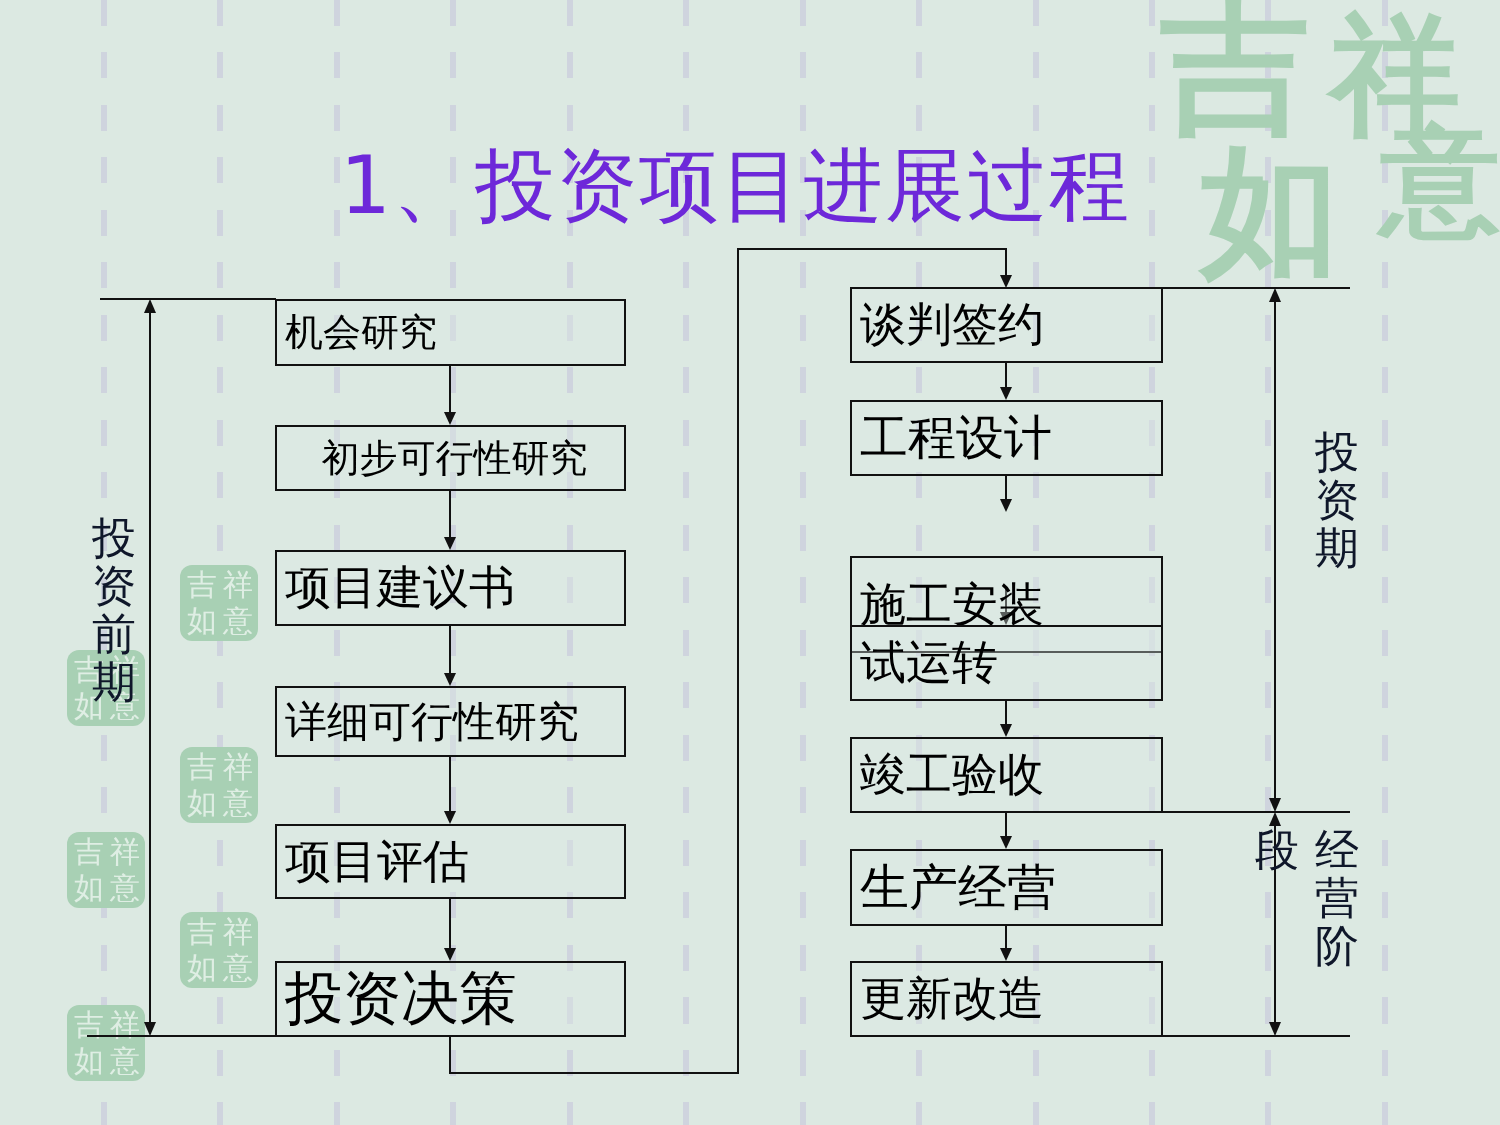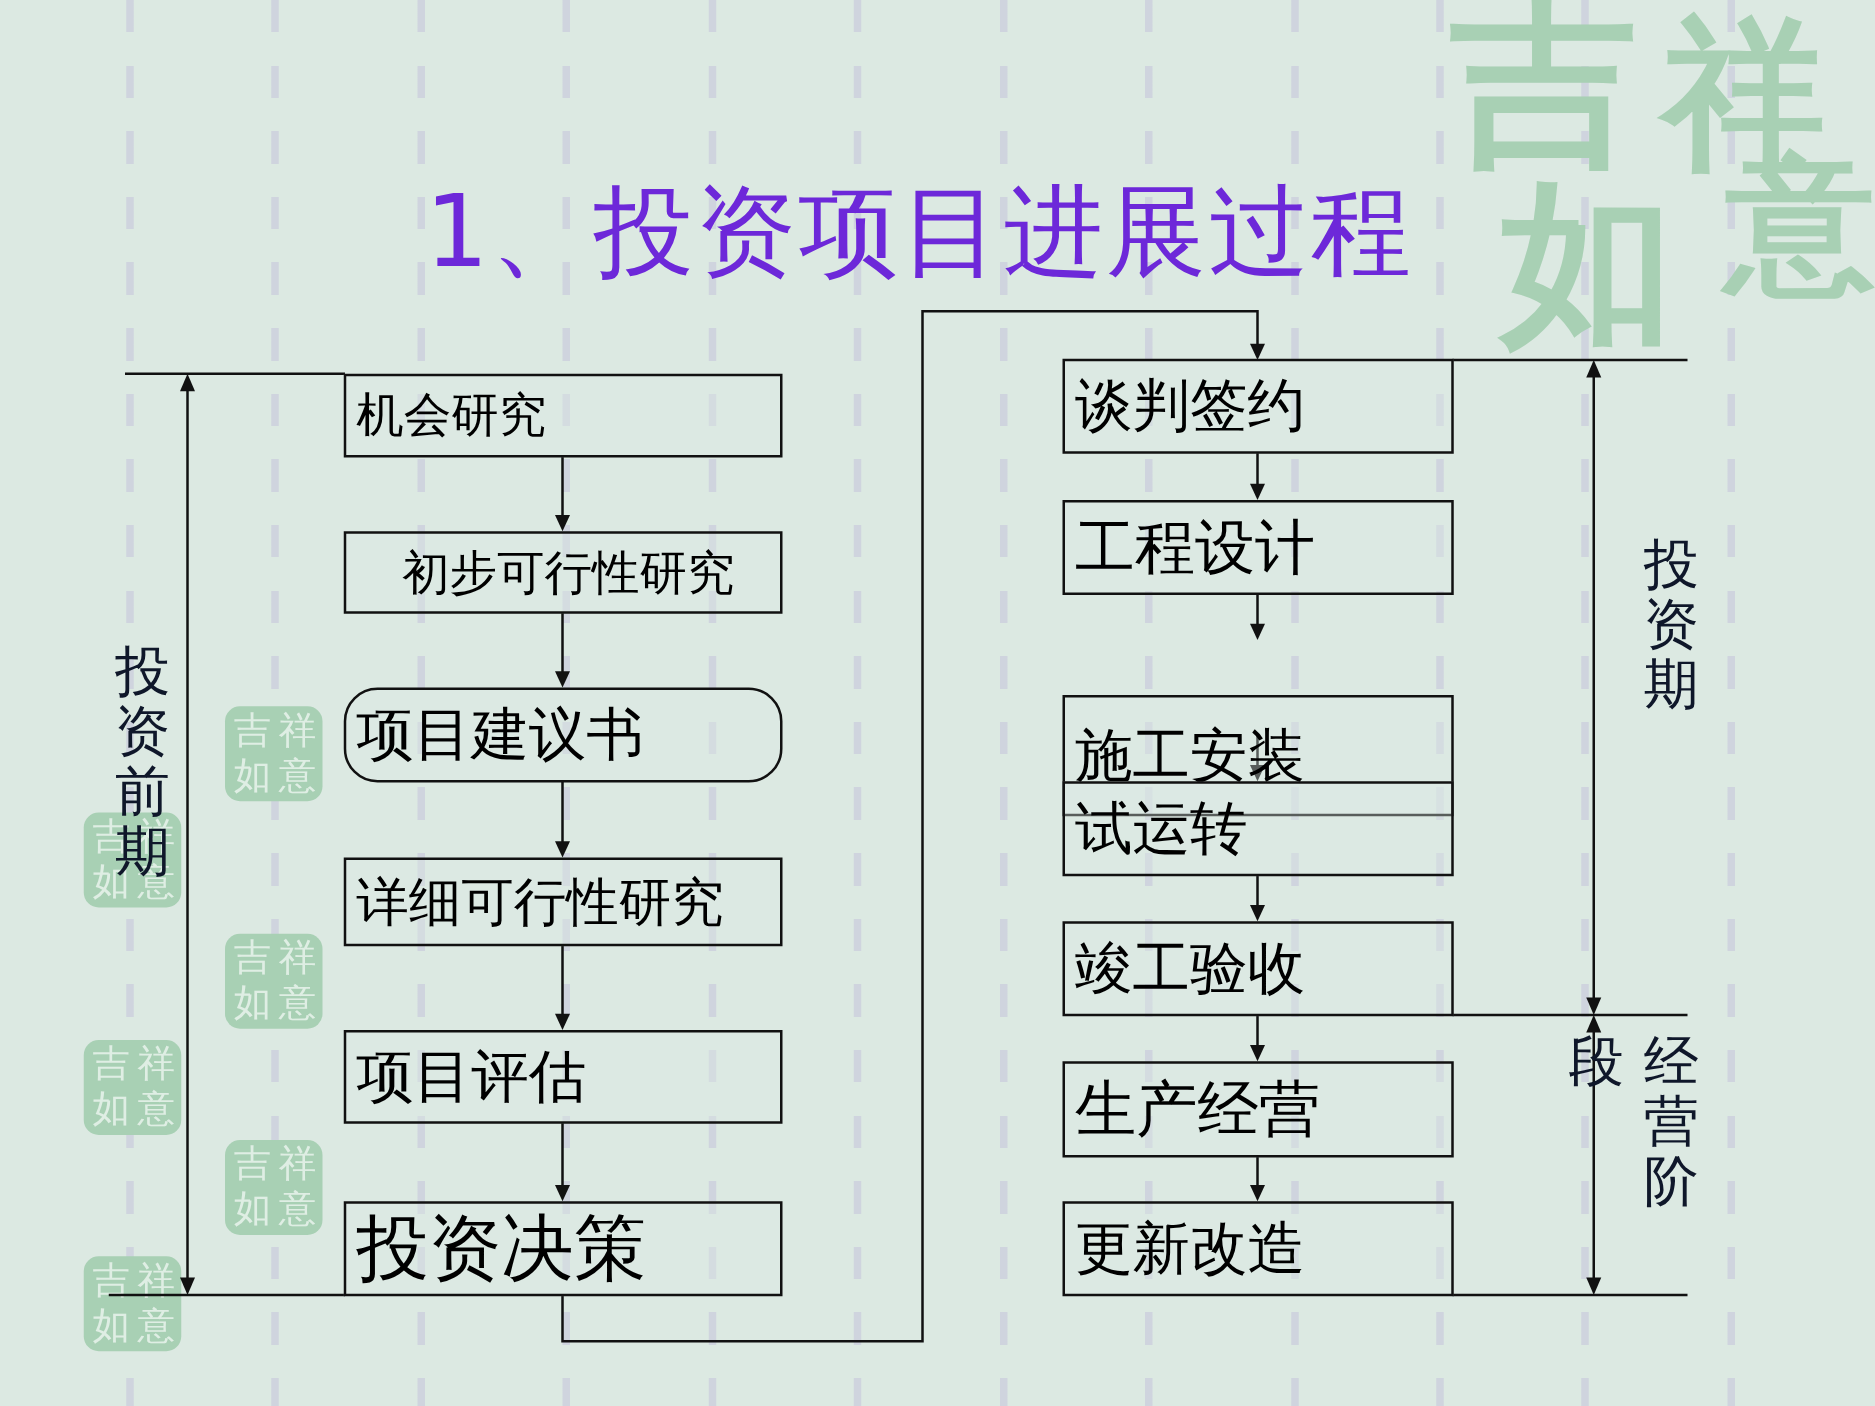--- a/index.html
+++ b/index.html
@@ -168,21 +168,21 @@
     <path d="M1275,1036 L1269,1022 L1281,1022 Z"></path>
   </g>
 </svg>
 
 <div class="box" style="left:275px; top:299px; width:351px; height:67px; font-size:38px;">
   <span>机会研究</span>
 </div>
 <div class="box" style="left:275px; top:425px; width:351px; height:66px; font-size:38px;justify-content:center;">
   <span>初步可行性研究</span>
 </div>
-<div class="box" style="left:275px; top:550px; width:351px; height:76px; font-size:46px;border-radius:27px;">
+<div class="box" style="left:275px; top:550px; width:351px; height:76px; font-size:46px;">
   <span>项目建议书</span>
 </div>
 <div class="box" style="left:275px; top:686px; width:351px; height:71px; font-size:42px;">
   <span>详细可行性研究</span>
 </div>
 <div class="box" style="left:275px; top:824px; width:351px; height:75px; font-size:46px;">
   <span>项目评估</span>
 </div>
 <div class="box" style="left:275px; top:961px; width:351px; height:76px; font-size:58px;">
   <span>投资决策</span>

